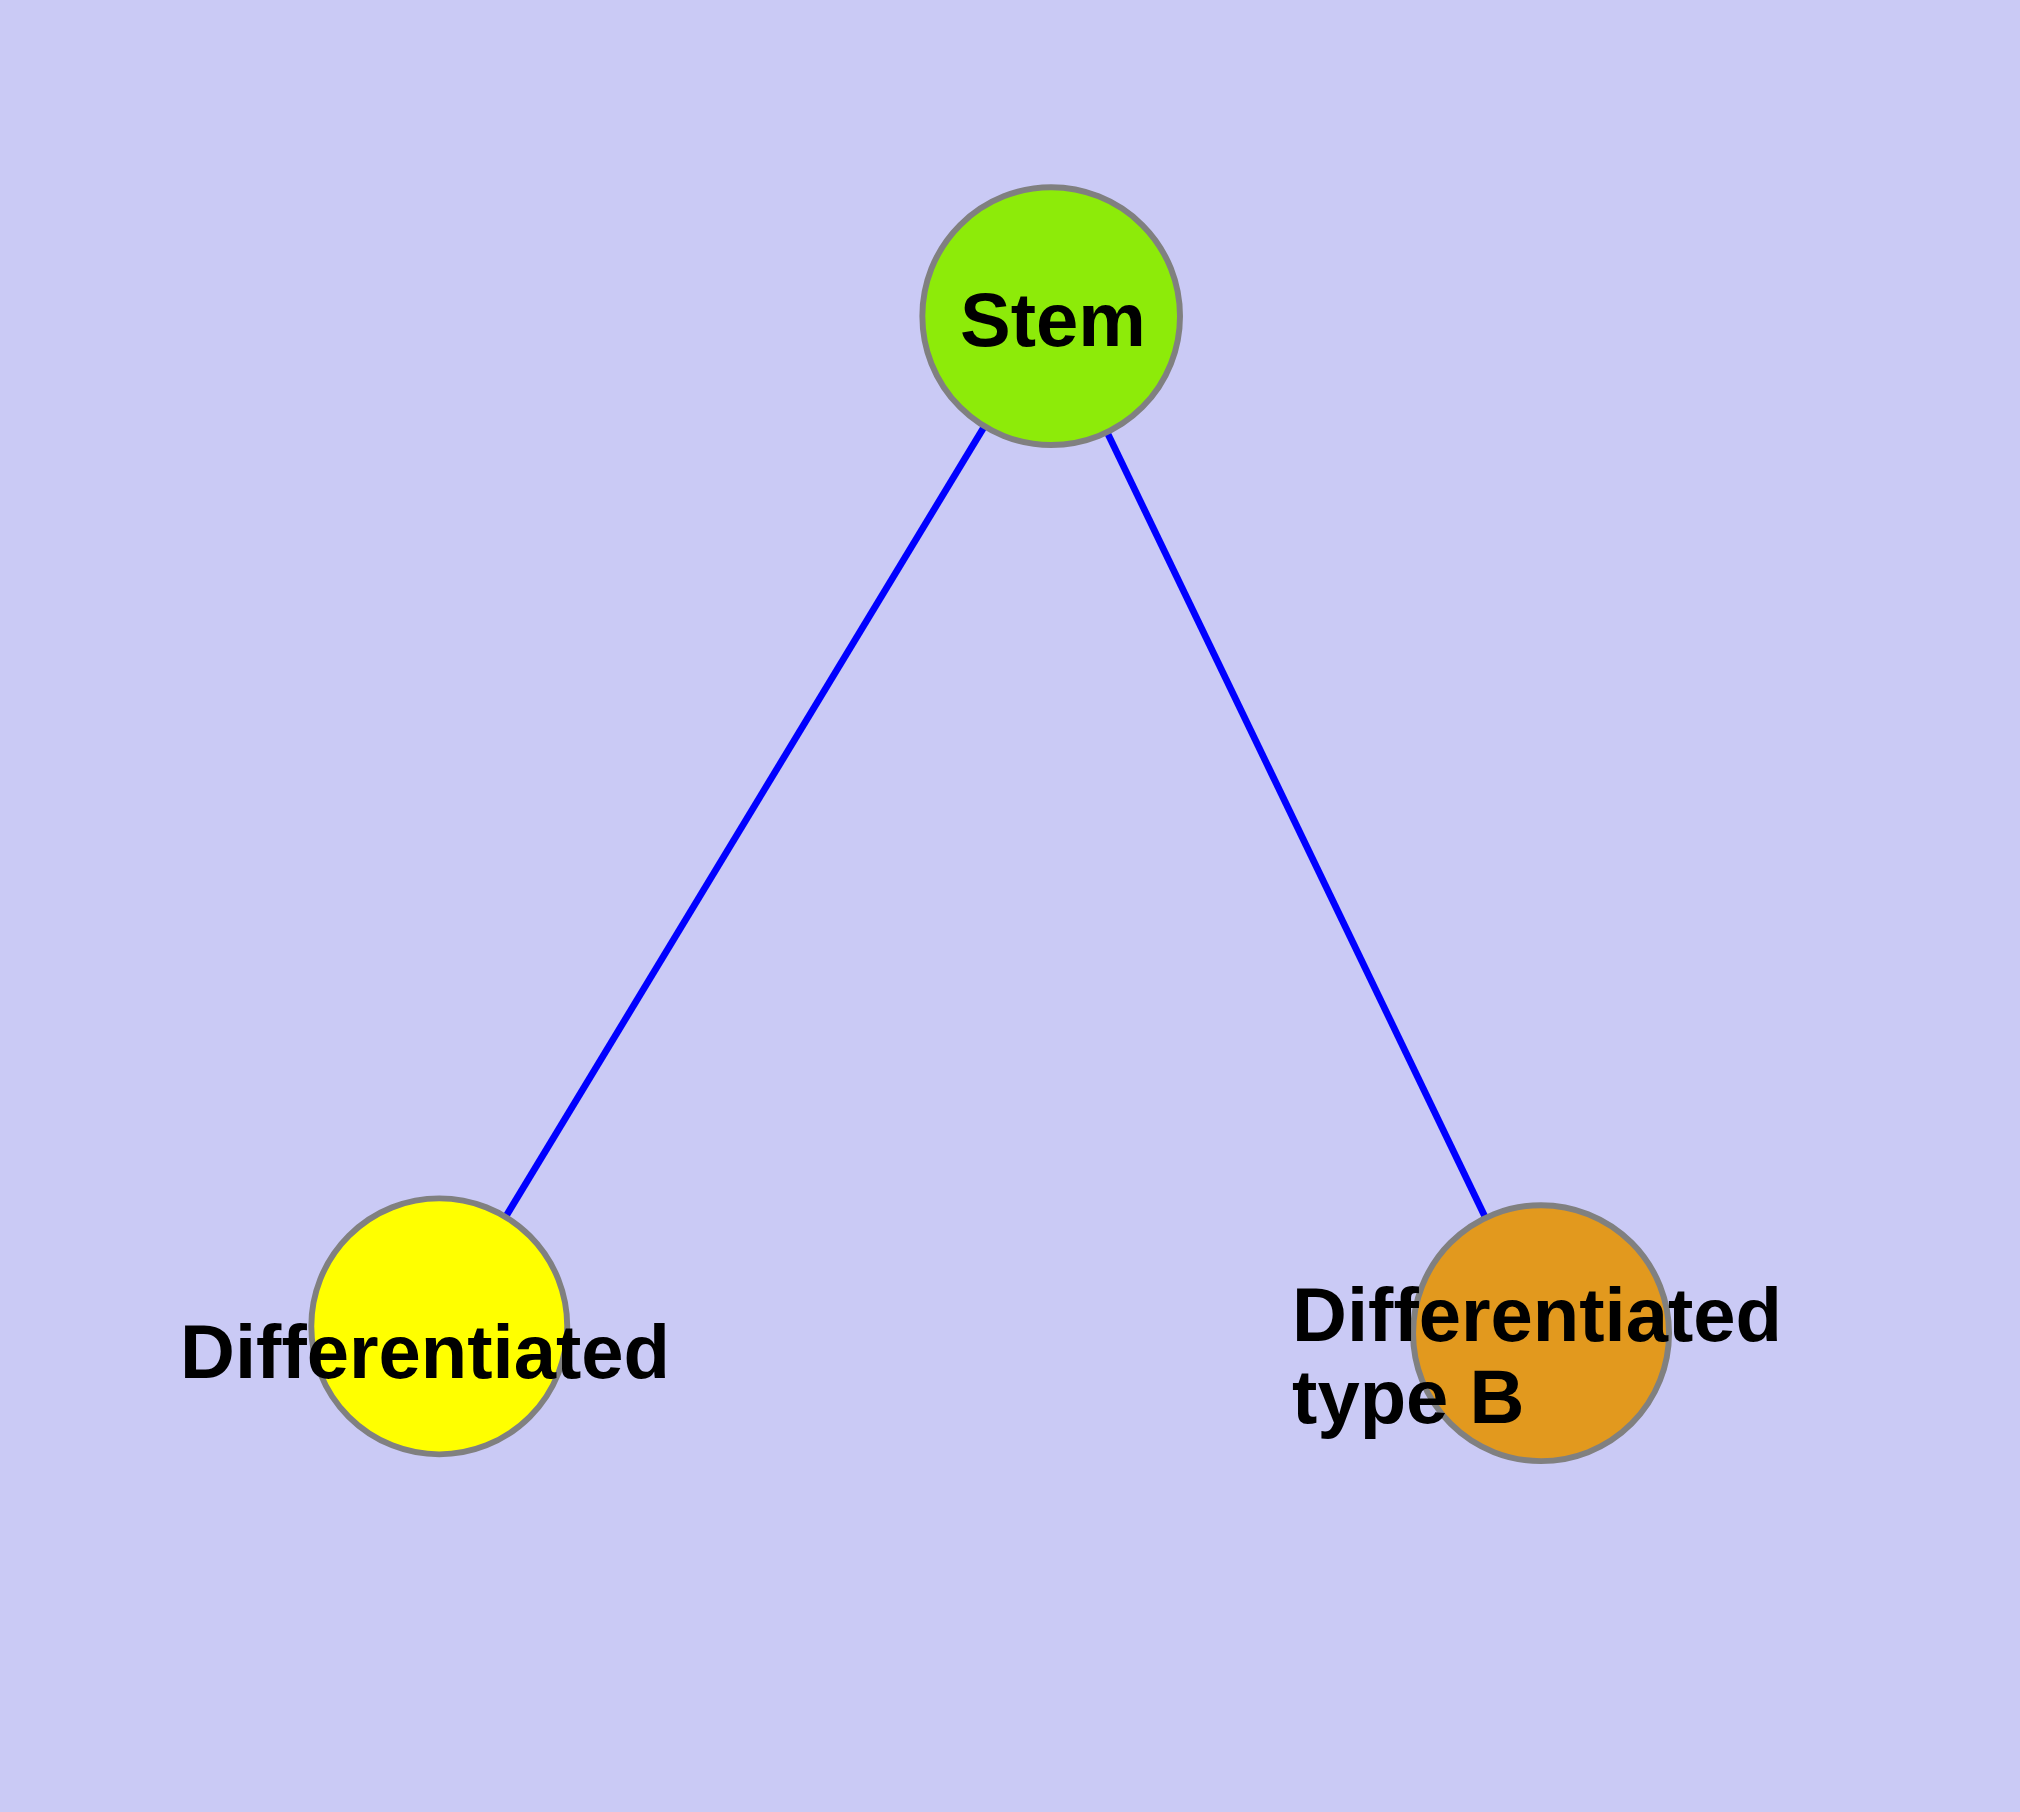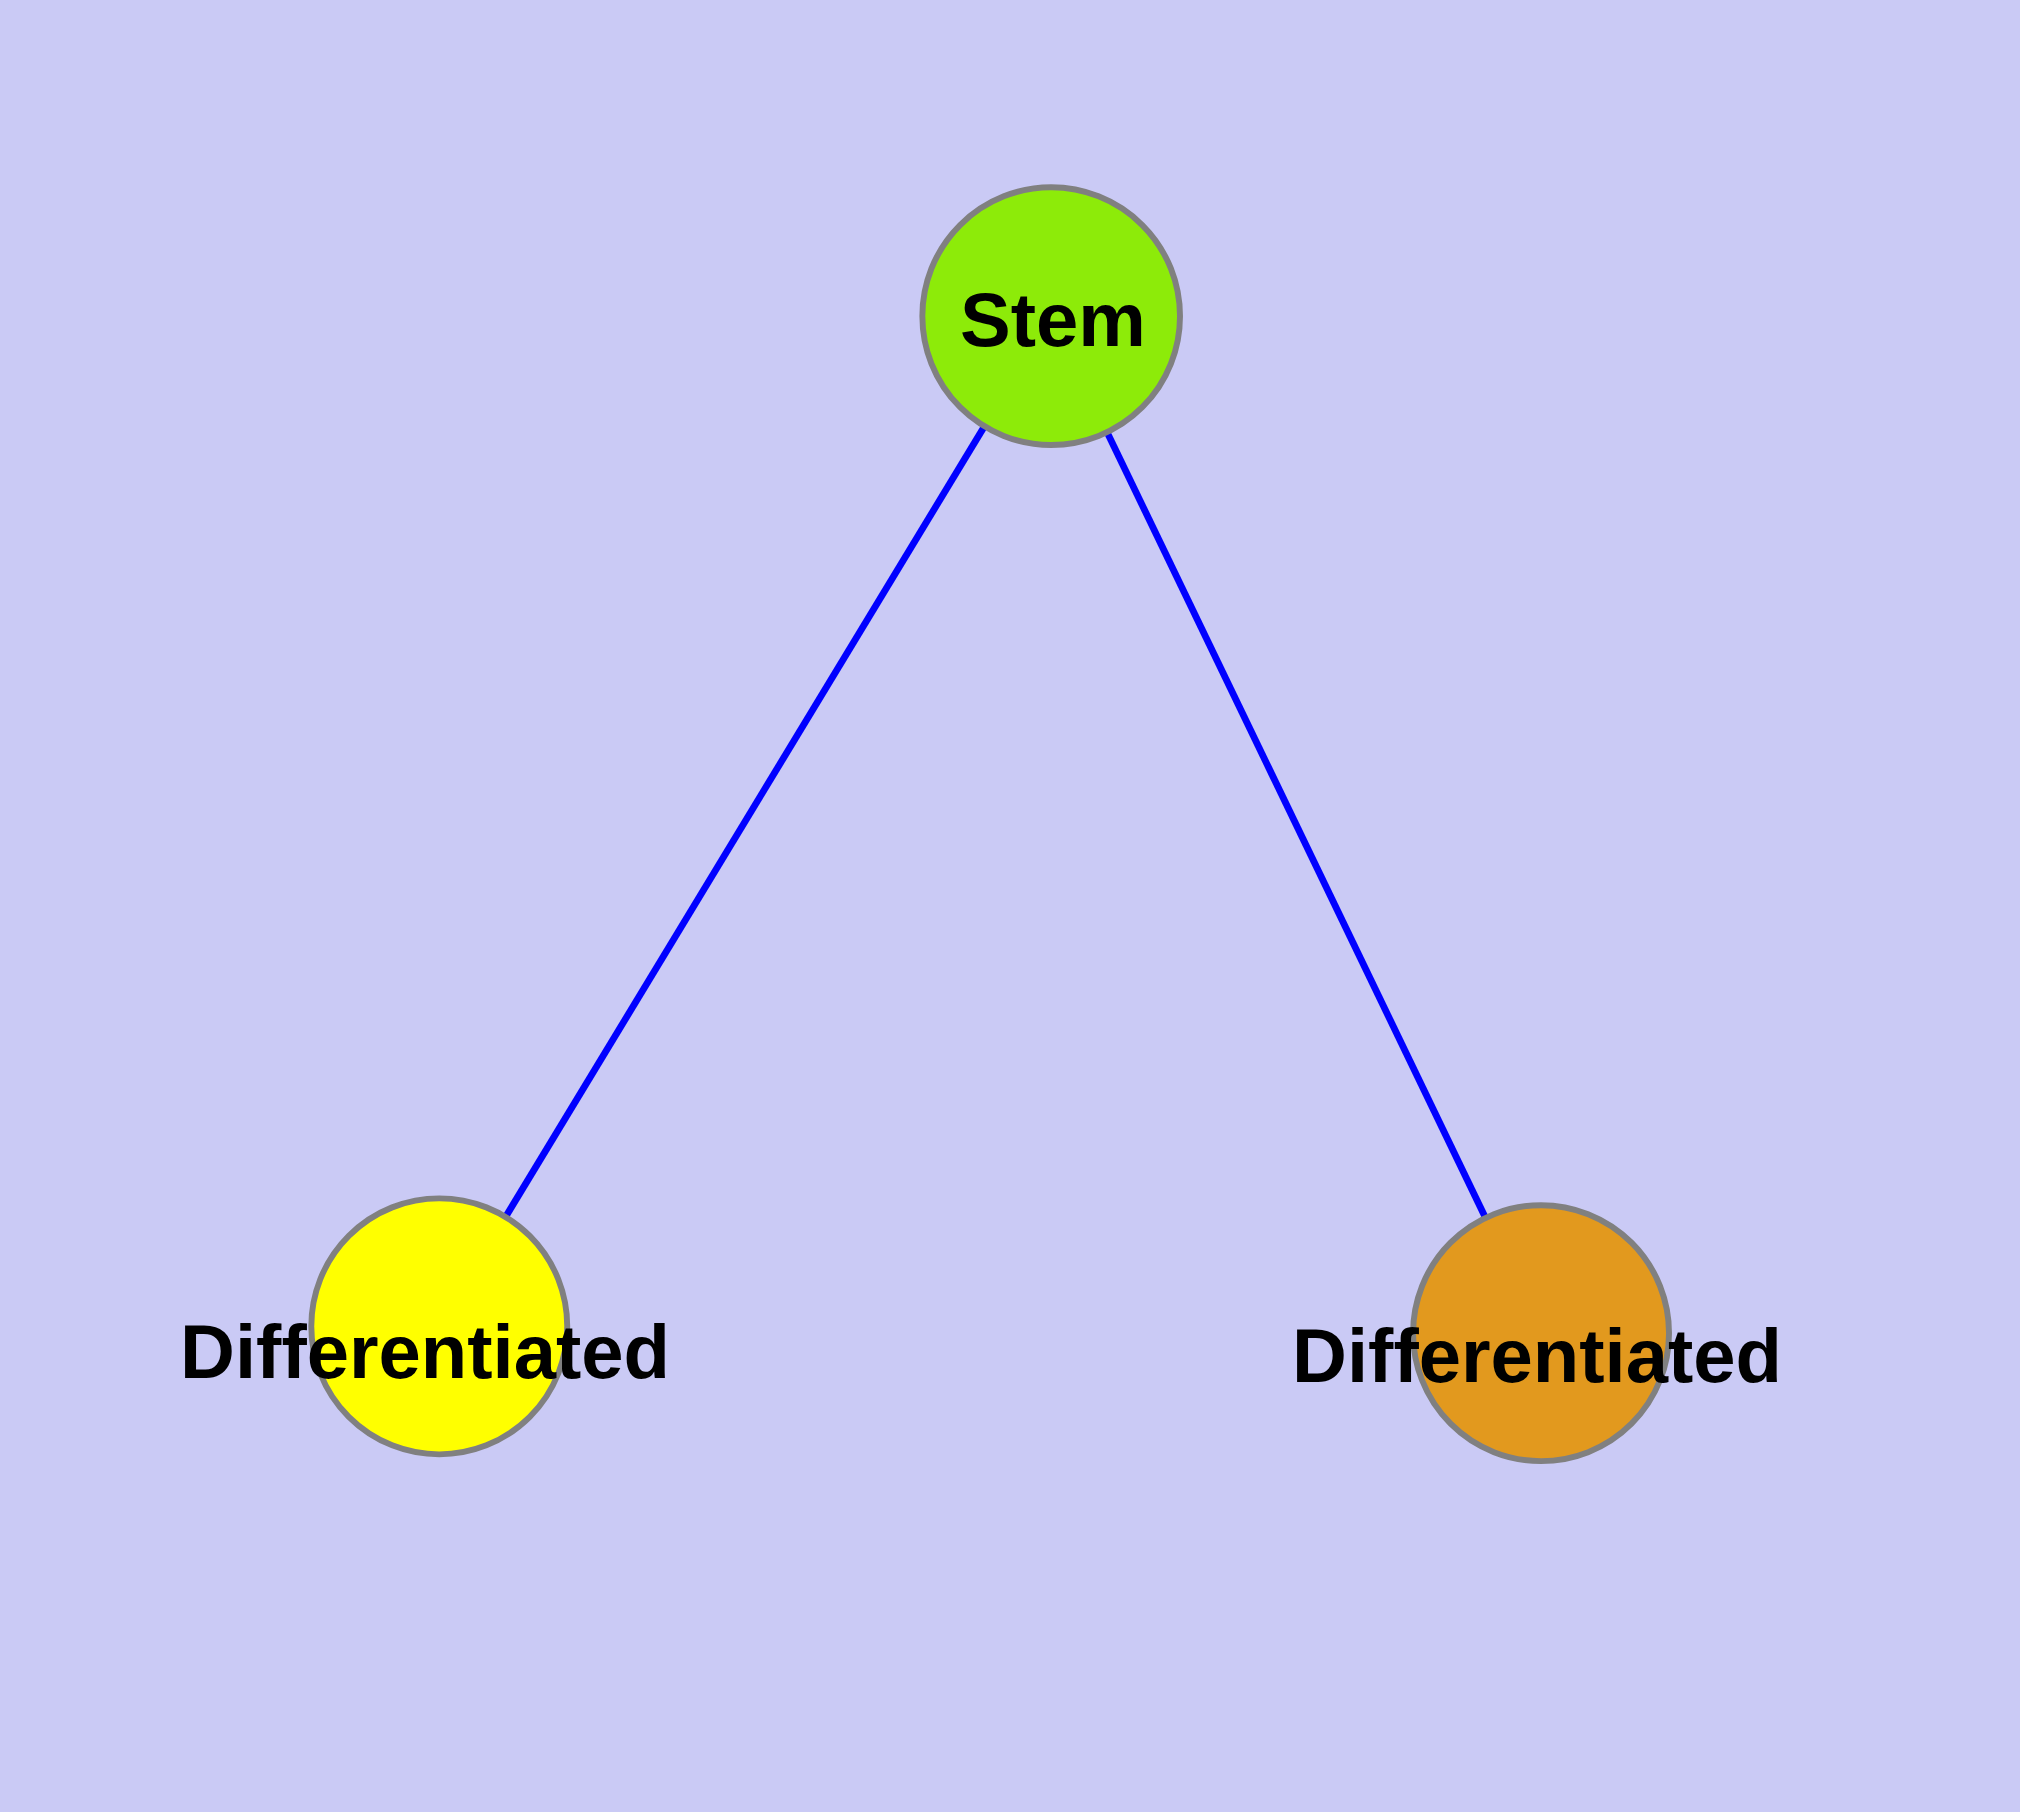--- a/index.html
+++ b/index.html
@@ -58,16 +58,17 @@
   </svg>
 
   <div class="label" style="left:1053px; top:320px;">Stem</div>
 
   <div class="label" style="left:425px; top:1352px;">
     <span class="line">Differentiated</span>
   </div>
 
   <div class="label" style="left:1537px; top:1356px;">
     <span class="line">Differentiated</span>
+    <span class="line">type B</span>
   </div>
 
 </div>
 
 
 </body></html>

